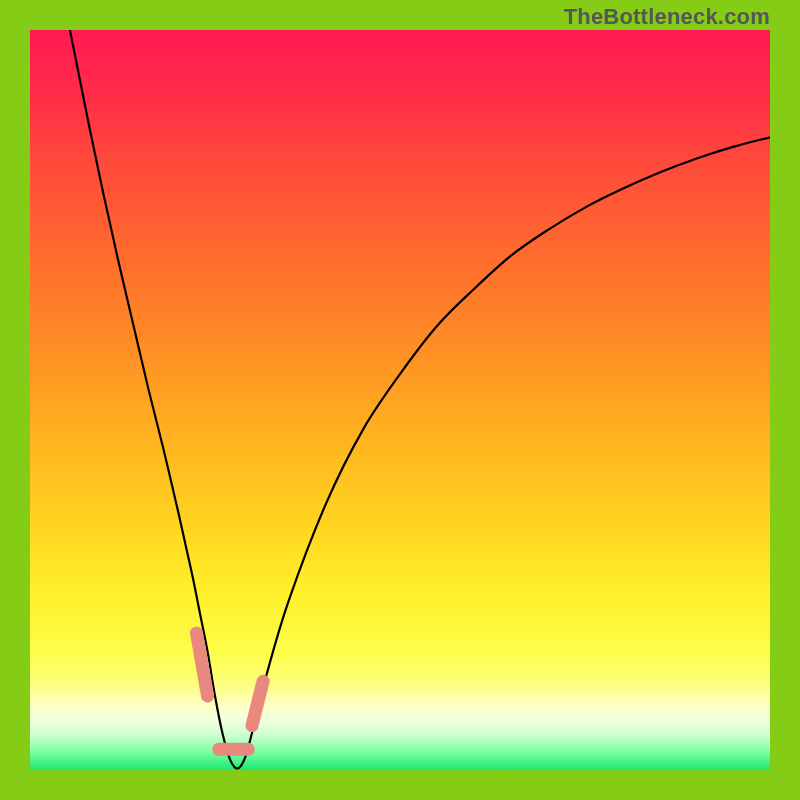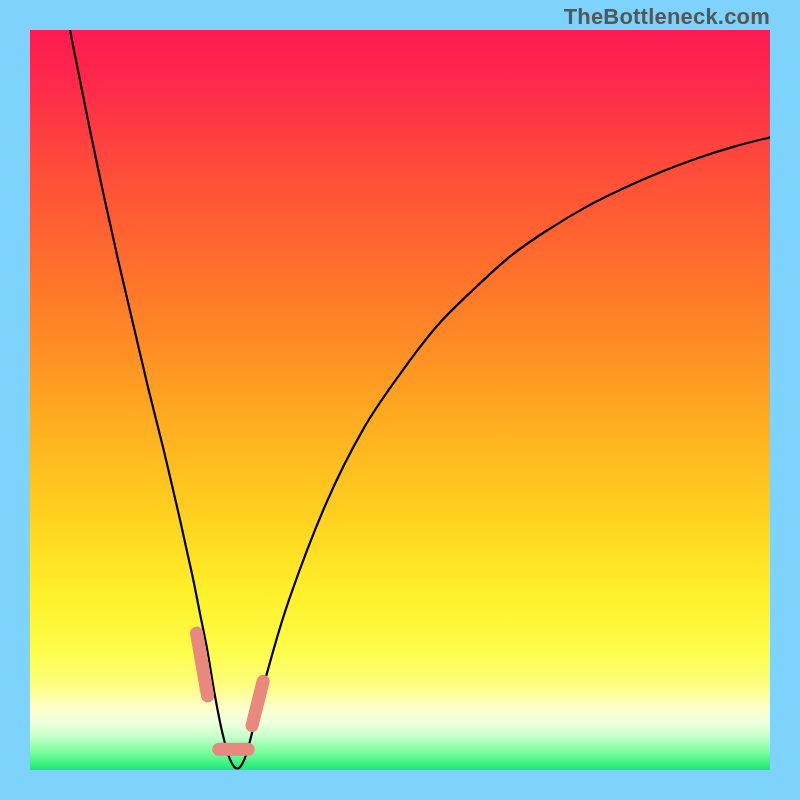--- a/index.html
+++ b/index.html
@@ -9,21 +9,21 @@
     height: 800px;
     background: #000;
     overflow: hidden;
   }
   .frame {
     position: absolute;
     left: 0;
     top: 0;
     width: 800px;
     height: 800px;
-    background: #7dd3fc;
+    background: #84cc16;
   }
   .plot-area {
     position: absolute;
     left: 30px;
     top: 30px;
     width: 740px;
     height: 740px;
   }
   .gradient {
     position: absolute;

